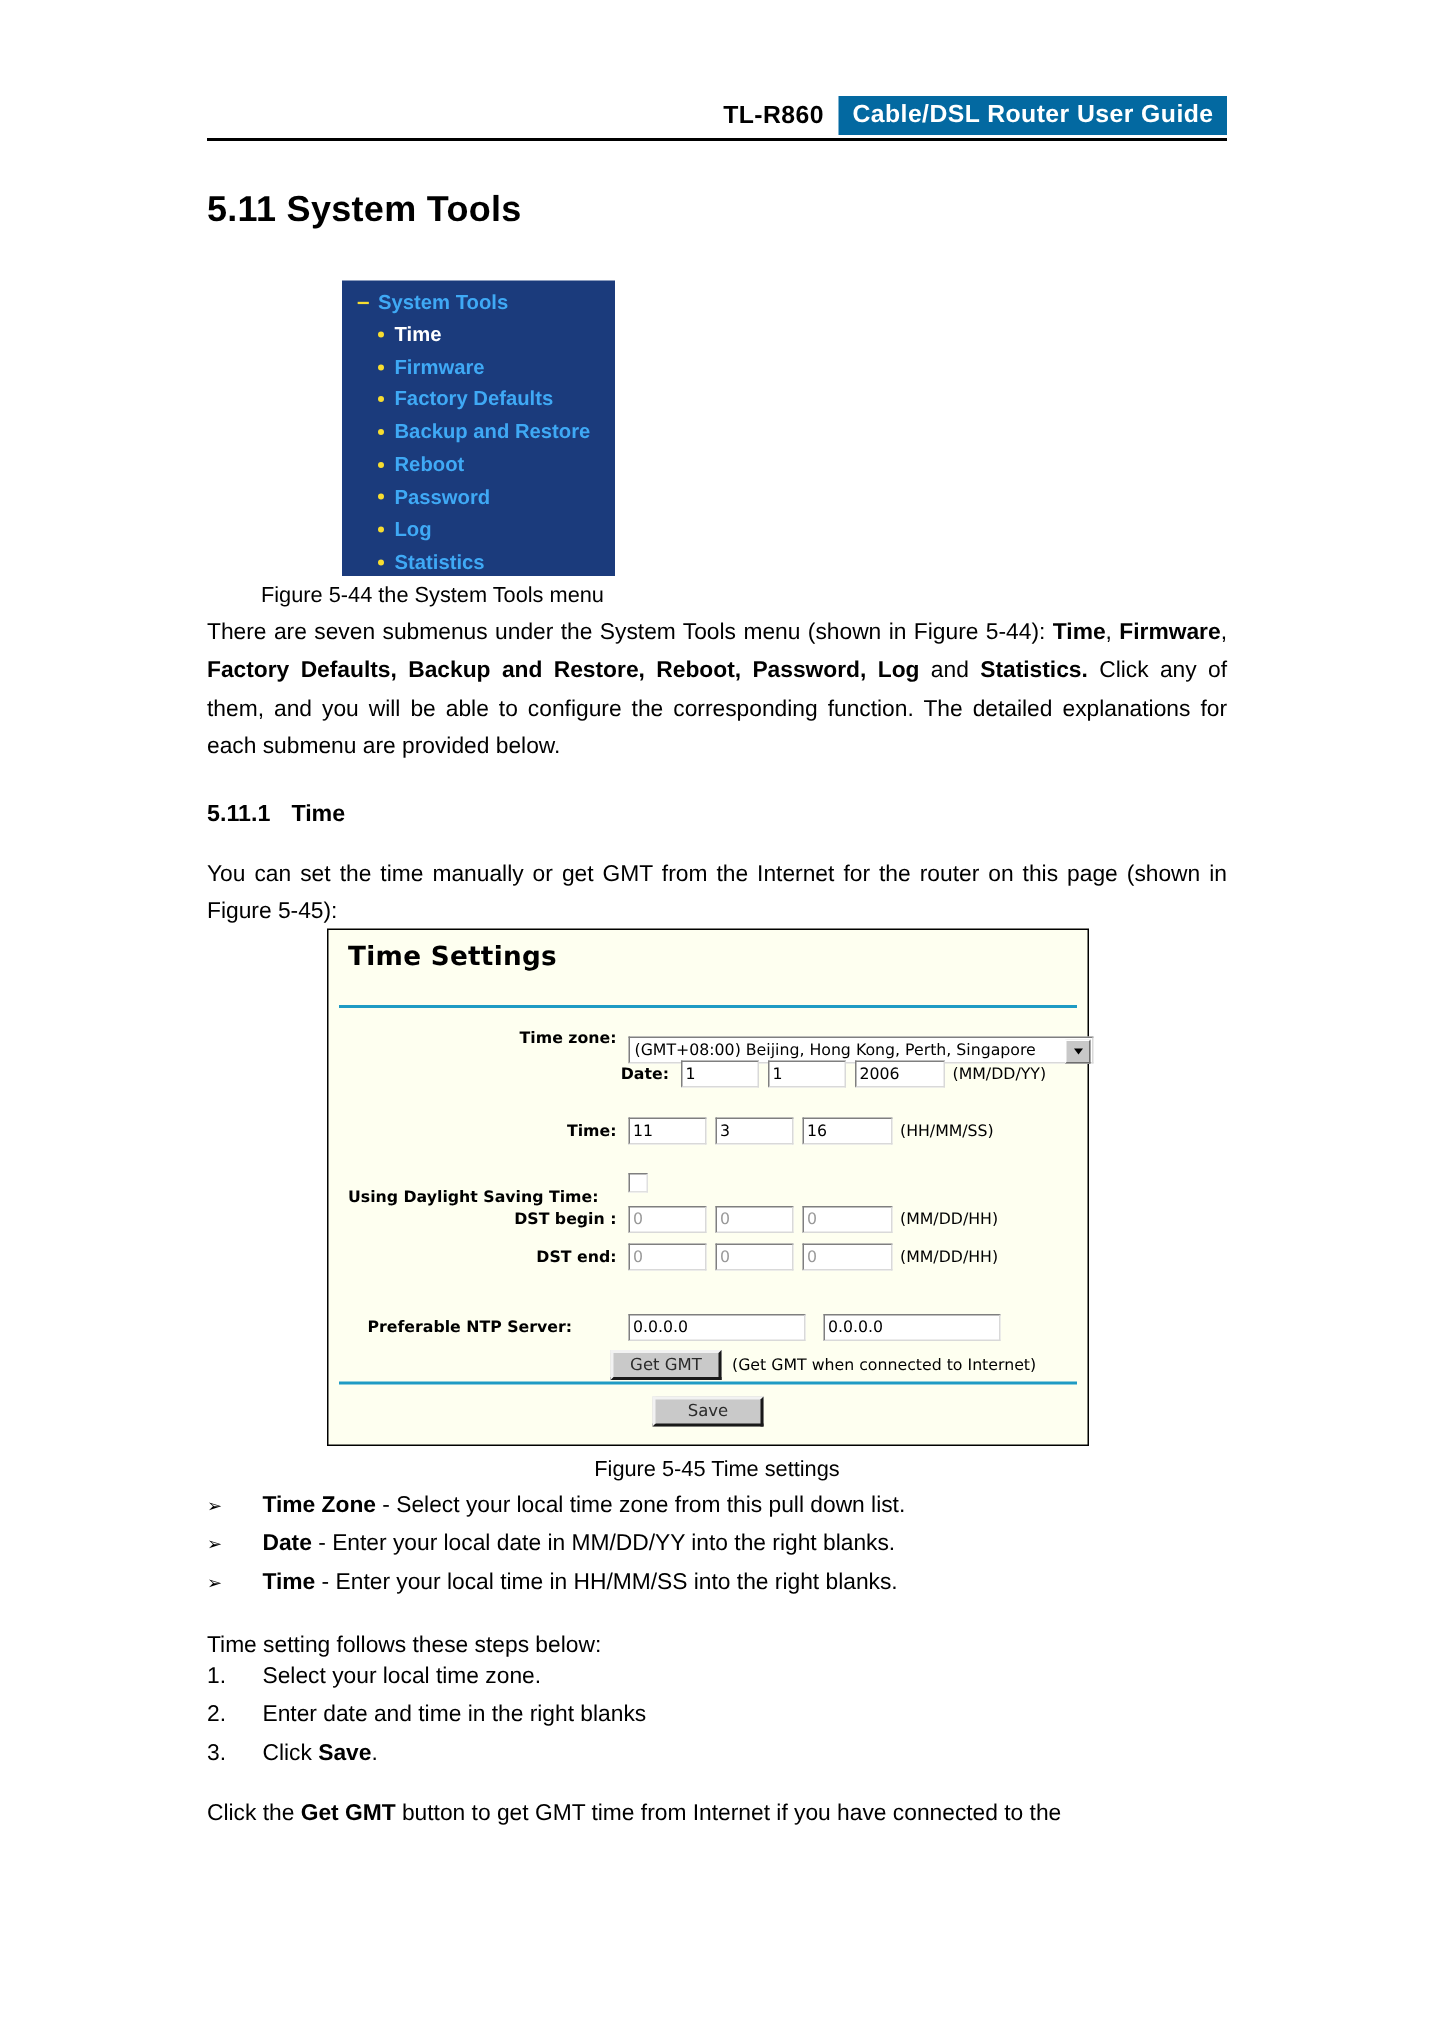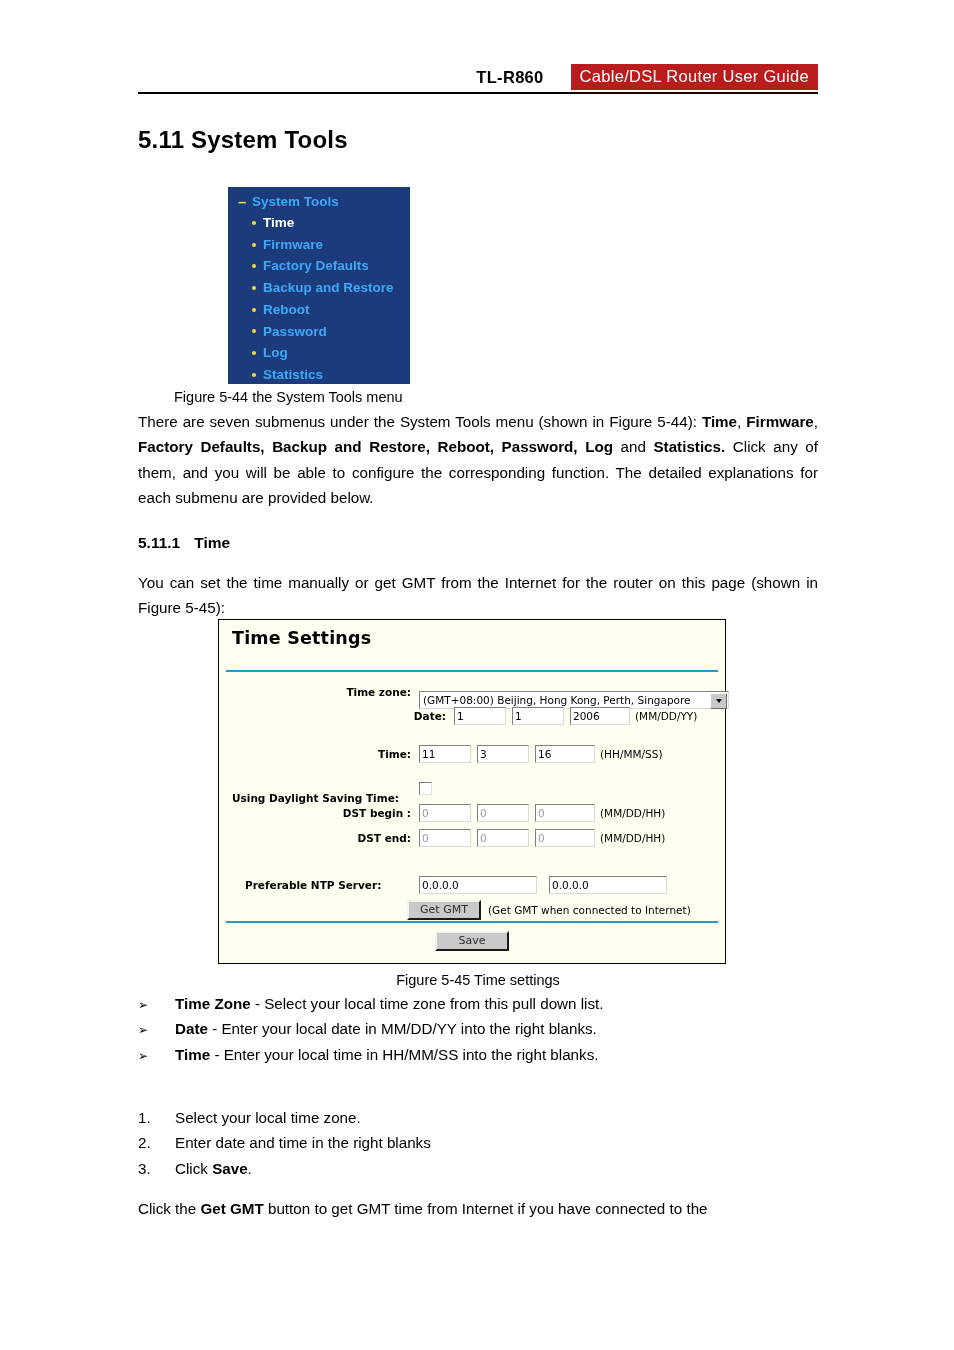--- a/index.html
+++ b/index.html
@@ -34,28 +34,28 @@
     display: flex;
     align-items: flex-end;
     justify-content: flex-end;
     height: 28px;
   }
   .hdr-model {
     font-size: 16.5px;
     font-weight: bold;
     letter-spacing: 0.3px;
     padding-bottom: 3px;
-    padding-right: 27px;
+    padding-right: 10px;
     white-space: nowrap;
   }
   .hdr-bar {
-    background: #b91c1c;
+    background: #0369a1;
     color: #ffffff;
     font-size: 16.5px;
-    font-weight: normal;
+    font-weight: bold;
     padding: 3px 9px 4px 9px;
     letter-spacing: 0.3px;
     white-space: nowrap;
     line-height: 1.15;
   }
   .hdr-rule {
     position: absolute;
     left: 138px;
     top: 92px;
     width: 680px;
@@ -527,20 +527,21 @@
     <div class="arrow-row">
       <span class="arrow-glyph">➢</span>
       <span class="arrow-text"><b>Date</b><span> - Enter your local date in MM/DD/YY into the right blanks.</span></span>
     </div>
     <div class="arrow-row">
       <span class="arrow-glyph">➢</span>
       <span class="arrow-text"><b>Time</b><span> - Enter your local time in HH/MM/SS into the right blanks.</span></span>
     </div>
   </div>
 
+  <div class="para" id="para-steps-intro">Time setting follows these steps below:</div>
 
   <div class="num-list">
     <div class="num-row">
       <span class="num-marker">1.</span>
       <span class="num-text">Select your local time zone.</span>
     </div>
     <div class="num-row">
       <span class="num-marker">2.</span>
       <span class="num-text">Enter date and time in the right blanks</span>
     </div>

